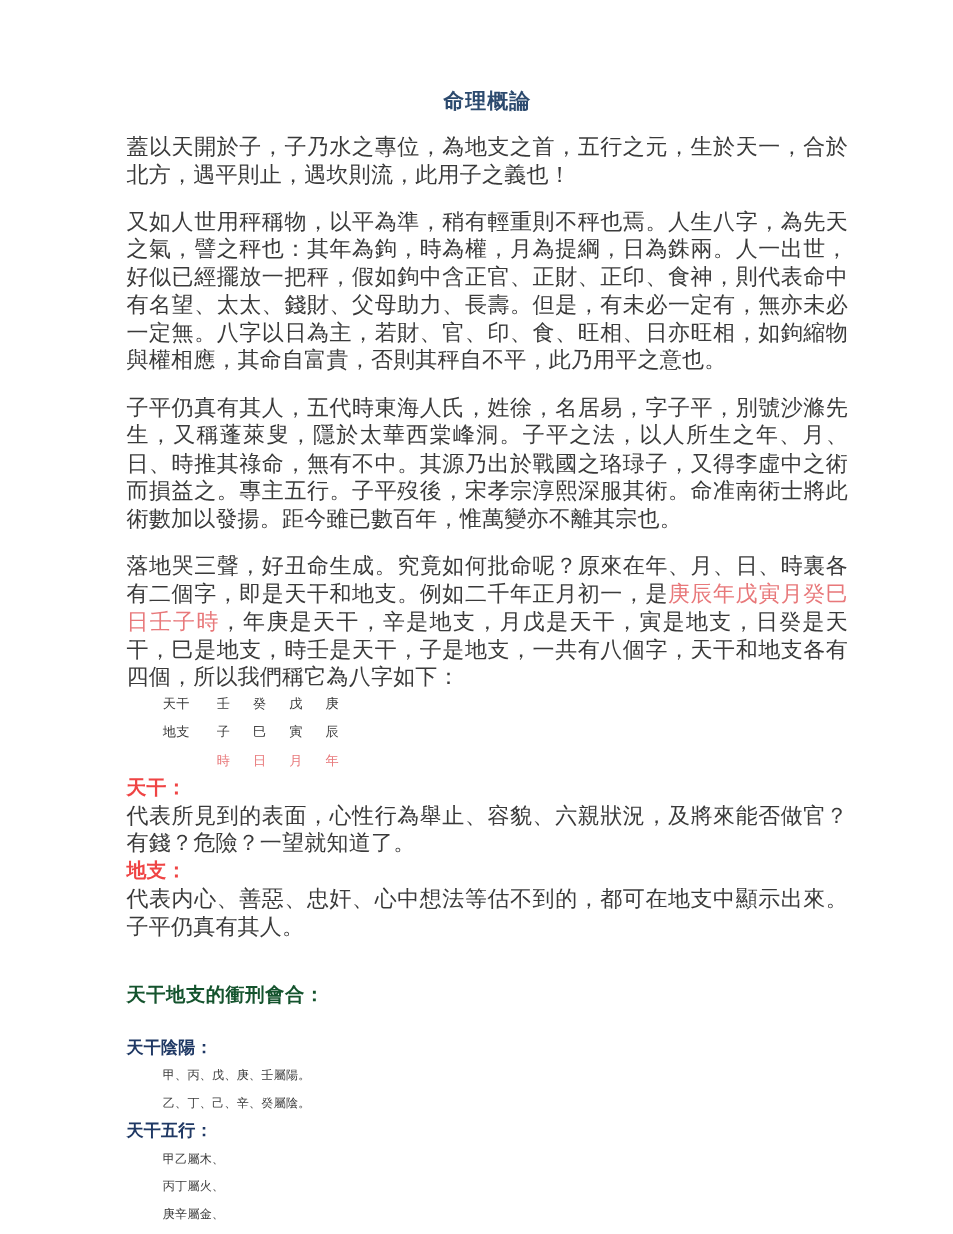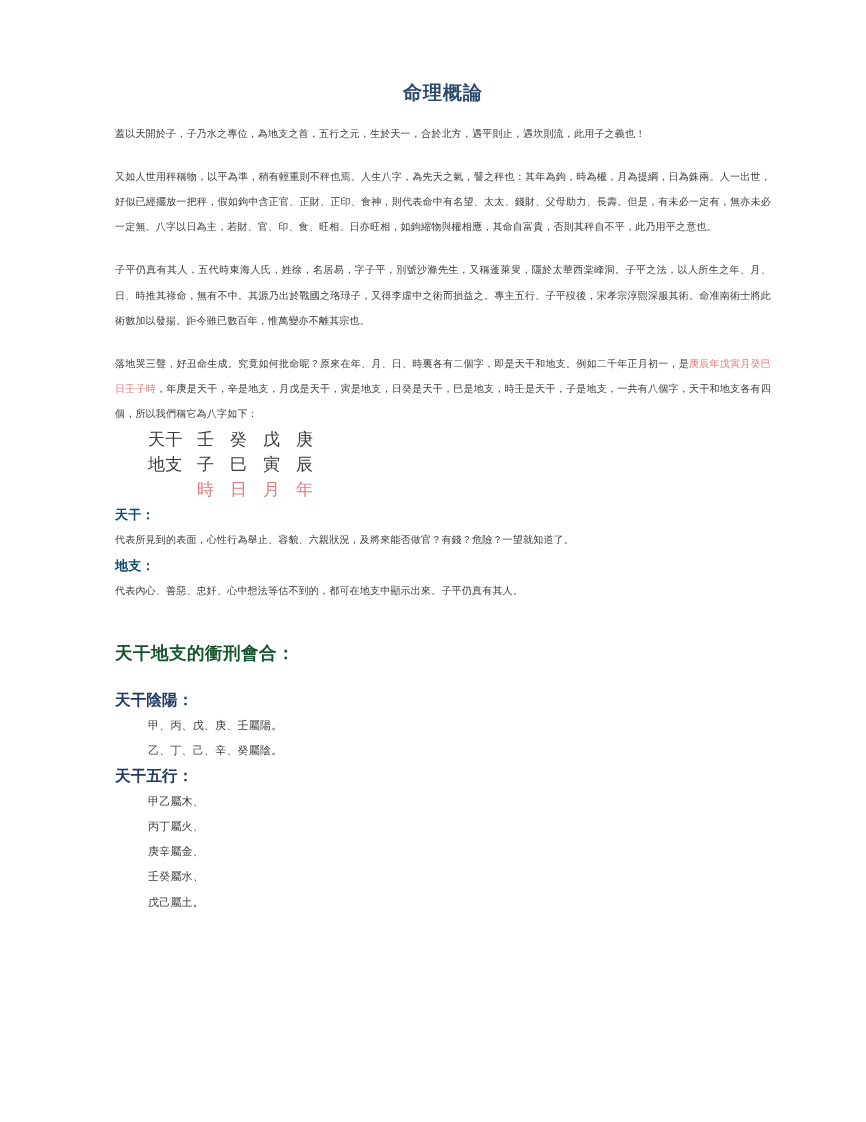--- a/index.html
+++ b/index.html
@@ -31,38 +31,38 @@
     font-family: "DejaVu Sans", "Liberation Sans", sans-serif;
     font-weight: bold;
     font-size: 19px;
     color: #2c4a6e;
     letter-spacing: 1px;
     margin: 0 0 14px 0;
     line-height: 1.5;
   }
   p.para {
     margin: 0 0 18px 0;
-    font-size: 10px;
+    font-size: 20px;
     line-height: 25.2px;
     color: #3a3a3a;
     text-align: justify;
     text-justify: inter-ideograph;
     letter-spacing: 0.2px;
   }
   p.para.tight {
     margin-bottom: 0;
   }
   .red-inline {
     color: #e8787a;
   }
   
   .bazi-table {
     margin: 0 0 0 0;
     padding-left: 33px;
-    font-size: 17px;
+    font-size: 12px;
     line-height: 25.2px;
     color: #3a3a3a;
   }
   .bazi-row {
     white-space: nowrap;
     letter-spacing: 0.2px;
   }
   .bazi-row .lbl {
     display: inline-block;
     width: 49px;
@@ -71,22 +71,22 @@
     display: inline-block;
     width: 33px;
   }
   .bazi-row.red-row {
     color: #e8787a;
   }
   
   h3.red-label {
     font-family: "DejaVu Sans", "Liberation Sans", sans-serif;
     font-weight: bold;
-    font-size: 13px;
-    color: #0c4a6e;
+    font-size: 18px;
+    color: #ef4444;
     margin: 0;
     line-height: 25.2px;
     letter-spacing: 0.2px;
   }
   h2.section-heading {
     font-family: "DejaVu Sans", "Liberation Sans", sans-serif;
     font-weight: bold;
     font-size: 17.5px;
     color: #14532d;
     margin: 37px 0 22px 0;

